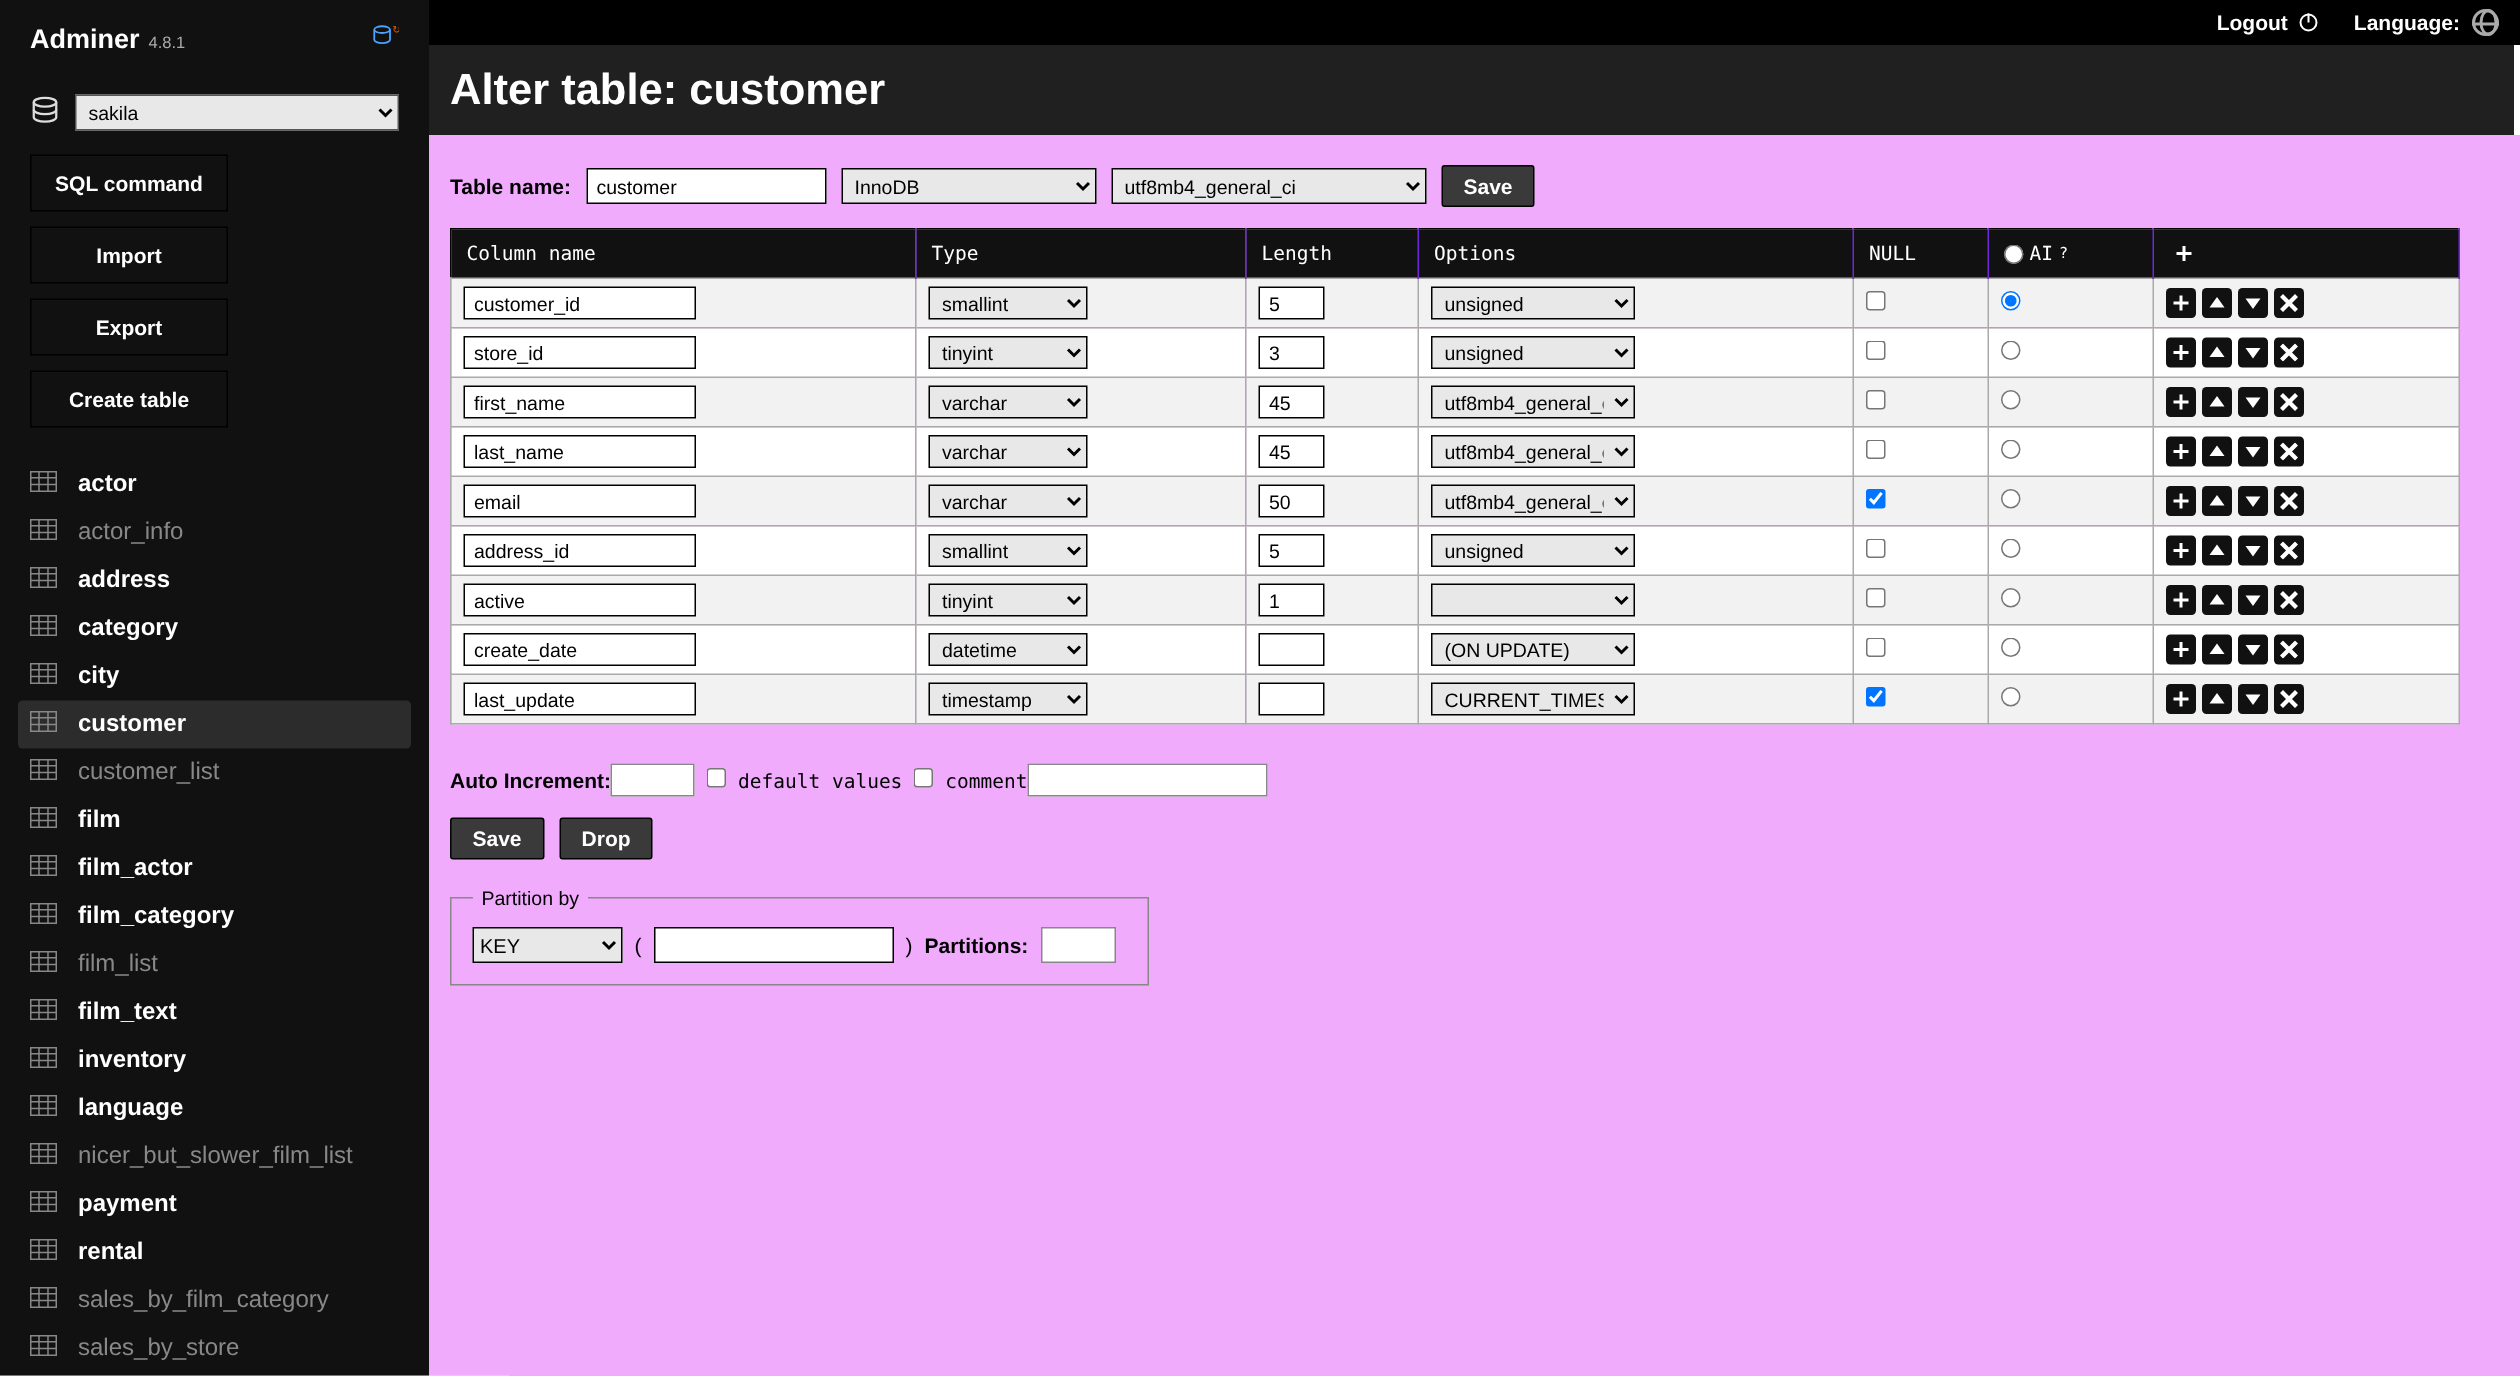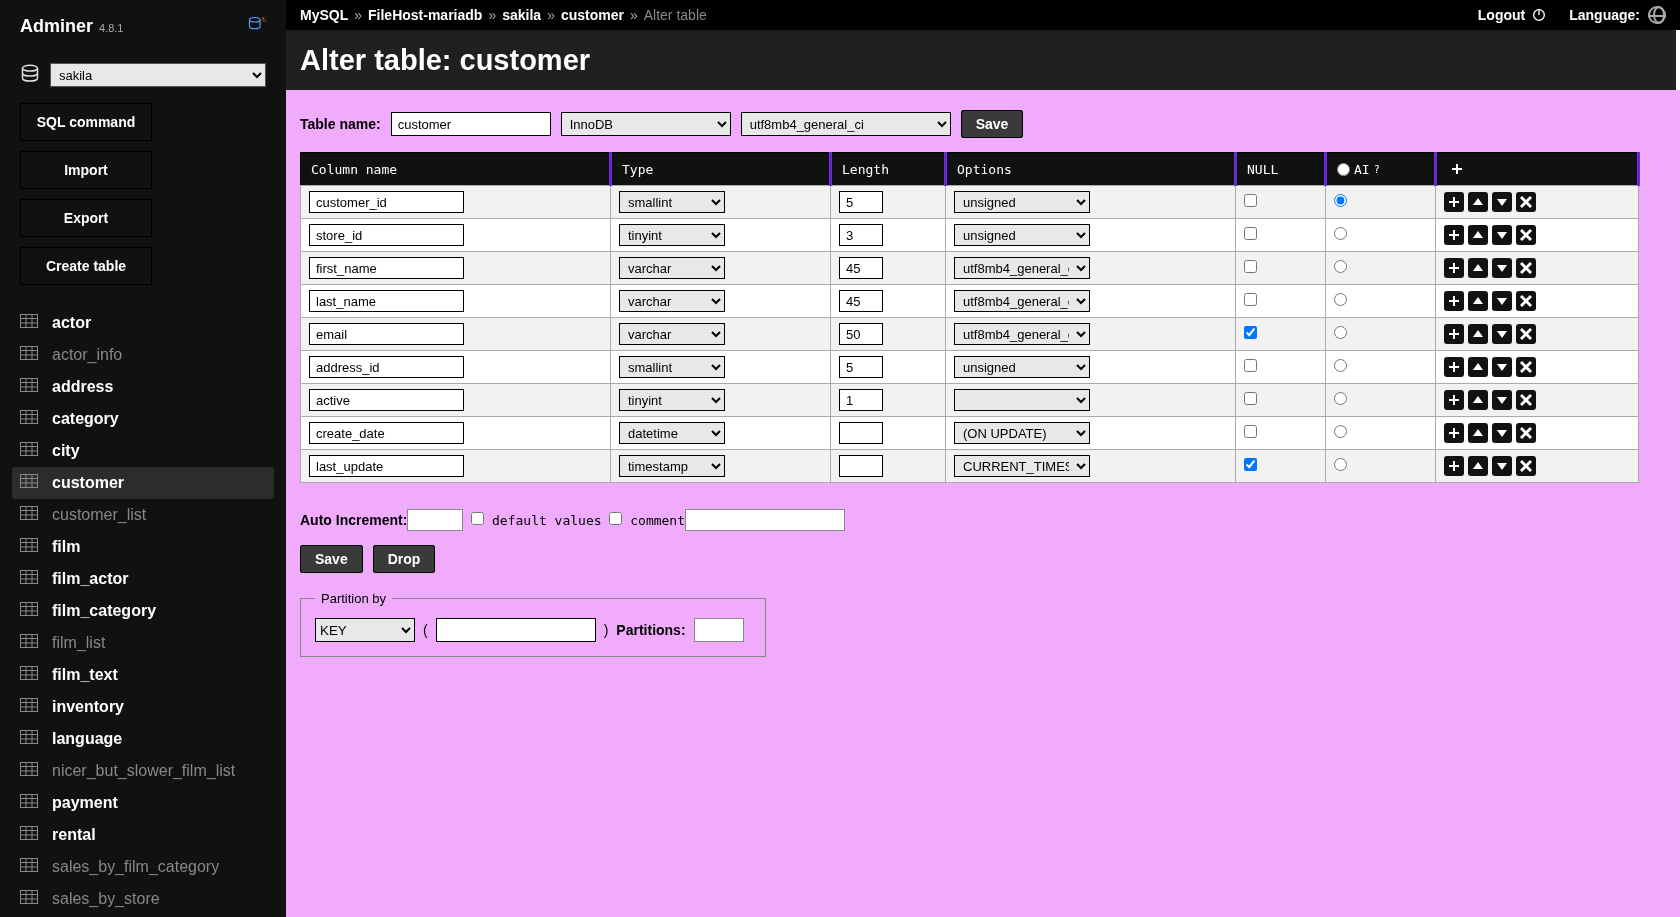--- a/index.html
+++ b/index.html
@@ -47,21 +47,21 @@
   
   .main { position:absolute; left:286px; top:90px; right:0; bottom:0; padding: 20px 14px; background:#f0abfc; overflow:auto; }
   .line1 { display:flex; align-items:center; gap:10px; margin-bottom:14px; }
   .line1 label { font-weight:bold; font-size:14px; }
   .line1 input[type=text] { height:24px; width:160px; border:1px solid #000; padding:0 6px; font-size:13px; background:#fff; }
   .line1 select { height:24px; border:1px solid #000; background:#e8e8e8; font-size:13px; padding:0 4px; }
   .btn { background:#3a3a3a; color:#fff; border:1px solid #000; padding:5px 14px; font-size:14px; font-weight:bold; cursor:pointer; border-radius:2px; }
 
   
   table.cols { width: 100%; max-width: 1340px; border-collapse: collapse; border:1px solid #000; }
-  table.cols thead th { background:#111; color:#fff; font-family: monospace; font-size:13px; font-weight:normal; text-align:left; padding:6px 10px; border-right:3px solid #6d28d9; }
+  table.cols thead th { background:#111; color:#fff; font-family: monospace; font-size:13px; font-weight:normal; text-align:left; padding:6px 10px; border-right:1px solid #6d28d9; }
   table.cols tbody td { padding:5px 8px; border:1px solid #aaa; background:#f2f2f2; vertical-align:middle; }
   table.cols tbody tr:nth-child(even) td { background:#fff; }
   table.cols td input[type=text] { width: 155px; height:22px; border:1px solid #000; padding:0 6px; font-size:13px; background:#fff; }
   table.cols td select { height:22px; border:1px solid #000; background:#e8e8e8; font-size:13px; padding:0 4px; }
   table.cols td .sel-type { width:106px; }
   table.cols td input.len { width:44px; text-align:left; }
   table.cols td .sel-opt { width:136px; }
   .ai-head { display:flex; align-items:center; gap:4px; }
   .ai-head sup { font-size:10px; }
   
@@ -330,21 +330,20 @@
             <line x1="0" y1="9" x2="18" y2="9" stroke="#888"></line>
             <line x1="6" y1="0" x2="6" y2="14" stroke="#888"></line>
             <line x1="12" y1="0" x2="12" y2="14" stroke="#888"></line>
           </svg></span>
         <span>staff_list</span>
       </div>
     </div>
 </div>
 
 <div class="topbar">
-  <span id="crumbs"><span class="crumb">MySQL</span><span class="sep">»</span><span class="crumb">FileHost-mariadb</span><span class="sep">»</span><span class="crumb">sakila</span><span class="sep">»</span><span class="crumb">customer</span><span class="sep">»</span><span class="crumb gray">Alter table</span></span>
   <div class="right">
     <span style="display:flex;align-items:center;gap:6px;">
       <span>Logout</span>
       <svg viewBox="0 0 24 24">
           <circle cx="12" cy="12" r="8"></circle>
           <line x1="12" y1="3" x2="12" y2="12"></line>
         </svg>
     </span>
     <span style="display:flex;align-items:center;gap:8px;">
       <span>Language:</span>

